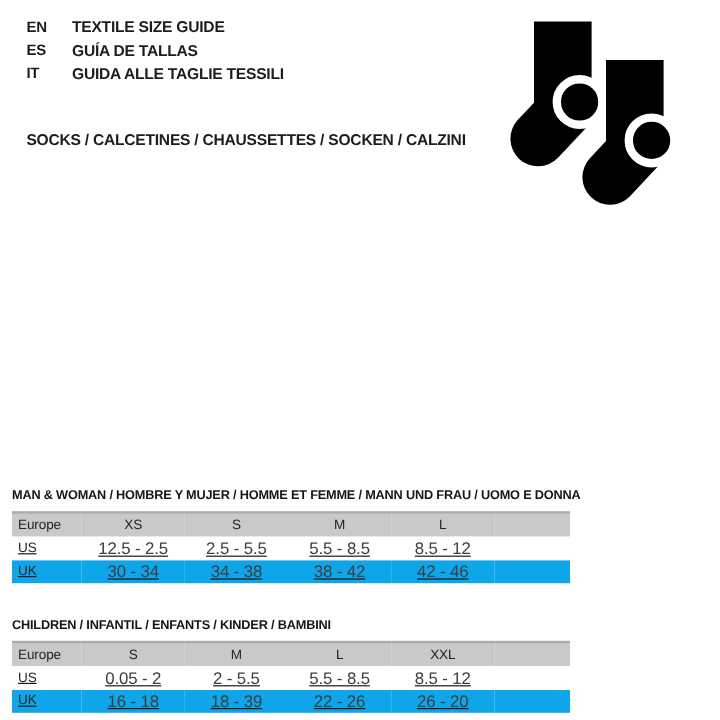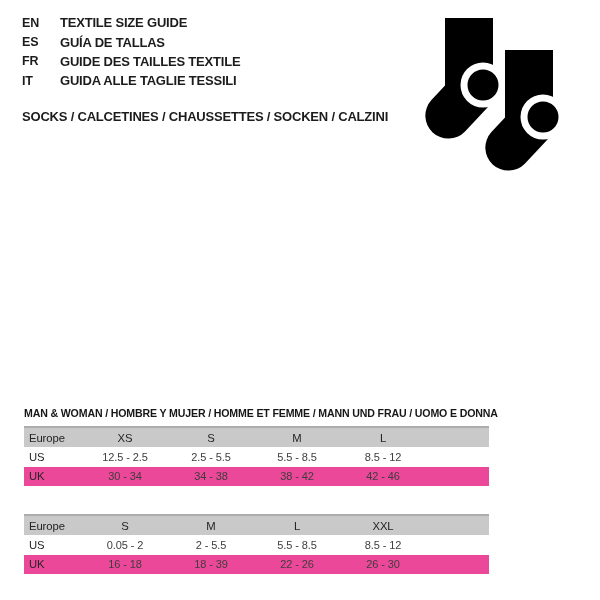--- a/index.html
+++ b/index.html
@@ -12,50 +12,46 @@
   .lang-code { width: 38px; font-weight: bold; font-size: 12.5px; letter-spacing: -0.2px; }
   .lang-label { font-weight: bold; font-size: 13px; letter-spacing: -0.2px; }
 
   
   .category-line { position: absolute; left: 22px; top: 109px; font-weight: bold; font-size: 13px; letter-spacing: -0.2px; }
 
   
   .icon-wrap { position: absolute; left: 420px; top: 12px; width: 150px; height: 165px; }
 
   
-  .size-table-block { position: absolute; left: 24px; width: 465px; }
+  .size-table-block { position: absolute; left: 10px; width: 465px; }
   .size-table-block.adults { top: 406px; }
   .size-table-block.children { top: 514px; }
   .table-title { font-weight: bold; font-size: 10.6px; letter-spacing: -0.15px; line-height: 14px; margin-bottom: 6px; color: #161616; white-space: nowrap; }
   table.size-table { width: 465px; border-collapse: collapse; table-layout: fixed; }
   table.size-table col.c-label { width: 58px; }
   table.size-table col.c-size { width: 86px; }
   table.size-table col.c-fill { width: 63px; }
   table.size-table tr.head-row { background: #c9c9c9; border-top: 2px solid #acacac; height: 20px; }
-  table.size-table tr.data-row { height: 19.5px; }
-  table.size-table tr.data-row.alt { background: #ec4899; }
-  table.size-table td { font-size: 11px; letter-spacing: -0.1px; color: #3d3d3d; text-align: center; vertical-align: middle; padding: 0; }
+  table.size-table tr.data-row { height: 19.5px; text-decoration: underline; }
+  table.size-table tr.data-row.alt { background: #0ea5e9; }
+  table.size-table td { font-size: 14px; letter-spacing: -0.1px; color: #3d3d3d; text-align: center; vertical-align: middle; padding: 0; }
   table.size-table td.lbl { text-align: left; padding-left: 5px; color: #262626; font-size: 11.3px; }
   table.size-table tr.head-row td { color: #242424; font-size: 11.3px; }
 </style>
 </head>
 <body>
 
 <div class="lang-block">
   <div class="lang-row">
     <span class="lang-code">EN</span>
     <span class="lang-label">TEXTILE SIZE GUIDE</span>
   </div>
   <div class="lang-row">
     <span class="lang-code">ES</span>
     <span class="lang-label">GUÍA DE TALLAS</span>
-  </div>
-  <div class="lang-row">
-    <span class="lang-code">FR</span>
-    <span class="lang-label">GUIDE DES TAILLES TEXTILE</span>
   </div>
   <div class="lang-row">
     <span class="lang-code">IT</span>
     <span class="lang-label">GUIDA ALLE TAGLIE TESSILI</span>
   </div>
 </div>
 
 <div class="category-line">SOCKS / CALCETINES / CHAUSSETTES / SOCKEN / CALZINI</div>
 
 <div class="icon-wrap">
@@ -111,20 +107,21 @@
         <td>34 - 38</td>
         <td>38 - 42</td>
         <td>42 - 46</td>
         <td></td>
       </tr>
     </tbody>
   </table>
 </div>
 
 <div class="size-table-block children">
+  <div class="table-title">CHILDREN / INFANTIL / ENFANTS / KINDER / BAMBINI</div>
   <table class="size-table">
     <colgroup>
       <col class="c-label">
         <col class="c-size">
         <col class="c-size">
         <col class="c-size">
         <col class="c-size">
         <col class="c-fill">
     </colgroup>
     <tbody>
@@ -142,18 +139,18 @@
         <td>2 - 5.5</td>
         <td>5.5 - 8.5</td>
         <td>8.5 - 12</td>
         <td></td>
       </tr>
       <tr class="data-row alt">
         <td class="lbl">UK</td>
         <td>16 - 18</td>
         <td>18 - 39</td>
         <td>22 - 26</td>
-        <td>26 - 30</td>
+        <td>26 - 20</td>
         <td></td>
       </tr>
     </tbody>
   </table>
 </div>
 
 </body></html>

